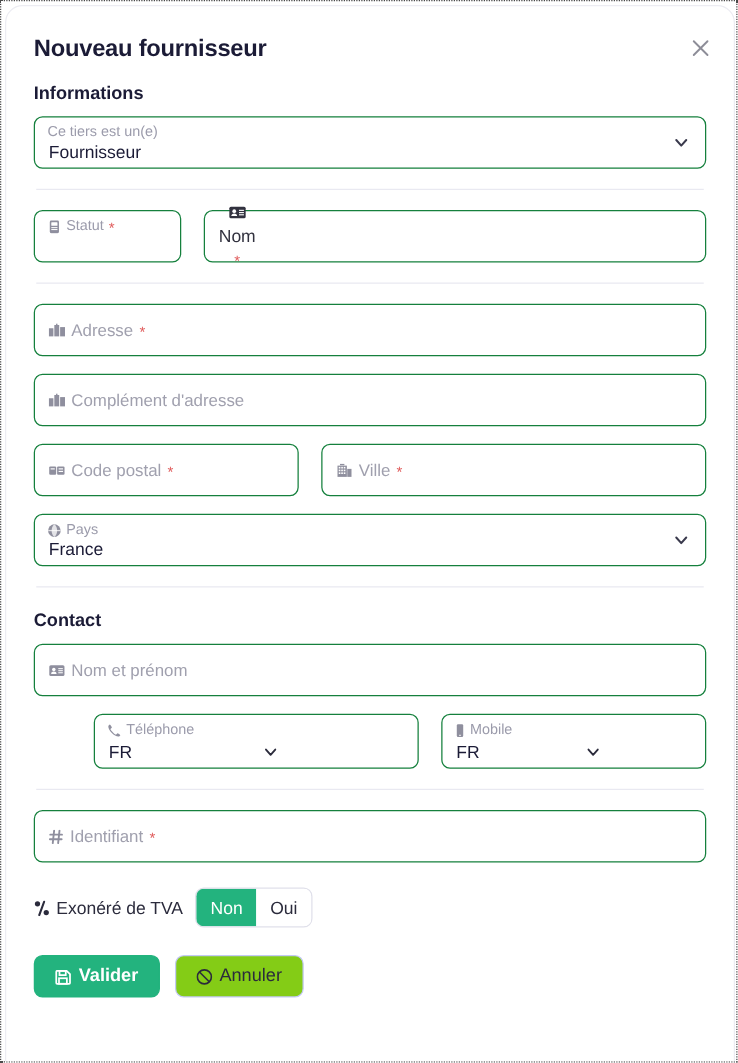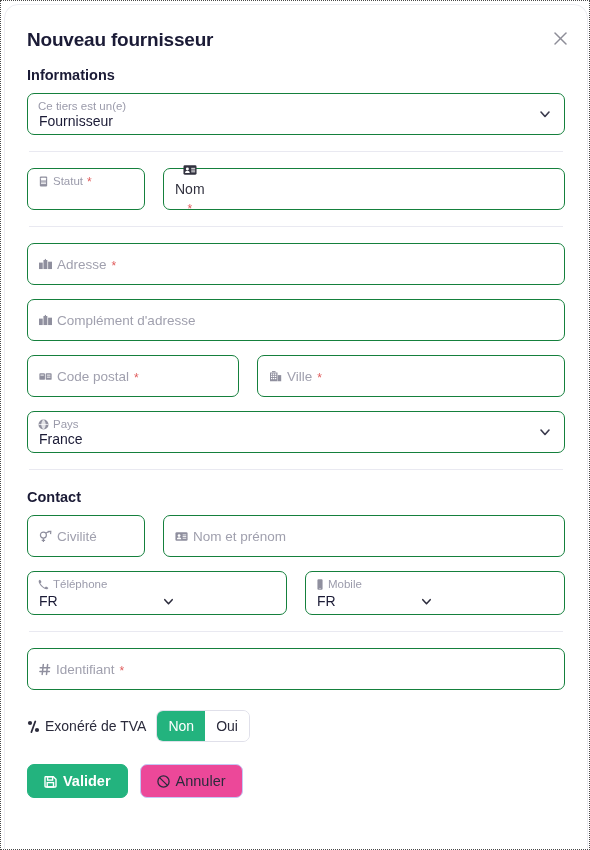--- a/index.html
+++ b/index.html
@@ -171,21 +171,21 @@
   }
   .chev.inner-m { left: 114px; }
 
   
   .w-statut { flex: 0 0 118px; }
   .w-nom    { flex: 1 1 auto; }
   .w-cp     { flex: 0 0 212px; }
   .w-ville  { flex: 1 1 auto; }
   .w-civ    { flex: 0 0 118px; }
   .w-nomp   { flex: 1 1 auto; }
-  .w-tel    { flex: 0 0 260px; }
+  .w-tel    { flex: 0 0 260px; margin-left: 48px; }
   .w-mob    { flex: 1 1 auto; }
 
   
   .tva-row {
     display: flex;
     align-items: center;
     margin-top: 20px;
     gap: 0;
   }
   .tva-label {
@@ -239,21 +239,21 @@
     font-weight: bold;
     cursor: pointer;
     padding: 0 16px;
   }
   .btn-primary {
     background: #23b37e;
     color: #ffffff;
     border: 1px solid #23b37e;
   }
   .btn-secondary {
-    background: #ec4899;
+    background: #84cc16;
     color: #2b2b3c;
     border: 1px solid #c3c9f5;
     font-weight: normal;
     justify-content: space-between;
   }
   .btn .ico { display: inline-flex; align-items: center; }
   .btn .ico svg { display: block; }
 </style>
 </head>
 <body>
@@ -418,34 +418,20 @@
               </svg>
           </span>
         </div>
       </div>
 
       <div class="divider"></div>
 
       <div class="section-title contact-title">Contact</div>
 
       <div class="row">
-        <div class="field w-civ">
-          <span class="plabel">
-            <span class="ico">
-              <svg width="13" height="12" viewBox="0 0 13 12" fill="none" stroke="currentColor" stroke-width="1.2">
-                  <circle cx="4.4" cy="4.6" r="3"></circle>
-                  <line x1="4.4" y1="7.7" x2="4.4" y2="11.4"></line>
-                  <line x1="2.7" y1="9.8" x2="6.1" y2="9.8"></line>
-                  <line x1="6.6" y1="2.5" x2="11.6" y2="0.7"></line>
-                  <polyline points="8.6,0.8 11.8,0.6 11.6,3.6"></polyline>
-                </svg>
-            </span>
-            <span>Civilité</span>
-          </span>
-        </div>
         <div class="field w-nomp">
           <span class="plabel">
             <span class="ico">
               <svg width="13" height="10" viewBox="0 0 15 11" fill="currentColor">
                   <rect x="0.5" y="0.5" width="14" height="10" rx="1.4"></rect>
                   <circle cx="4.7" cy="4.4" r="1.6" fill="#fff"></circle>
                   <path d="M2.2 8.6c0-1.4 1.1-2.2 2.5-2.2s2.5 0.8 2.5 2.2z" fill="#fff"></path>
                   <rect x="8.8" y="3.2" width="4.2" height="0.95" fill="#fff"></rect>
                   <rect x="8.8" y="5.1" width="4.2" height="0.95" fill="#fff"></rect>
                   <rect x="8.8" y="7" width="4.2" height="0.95" fill="#fff"></rect>

